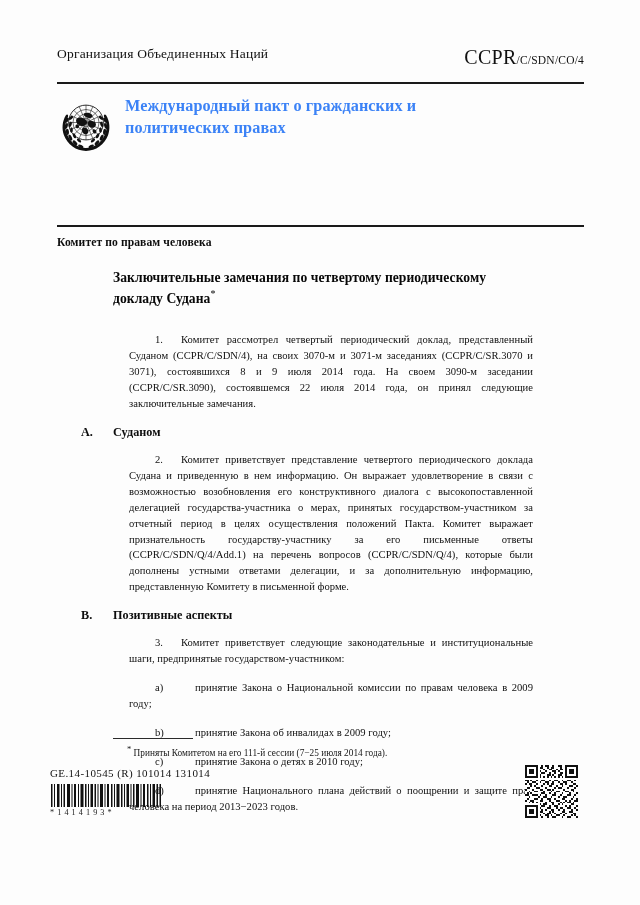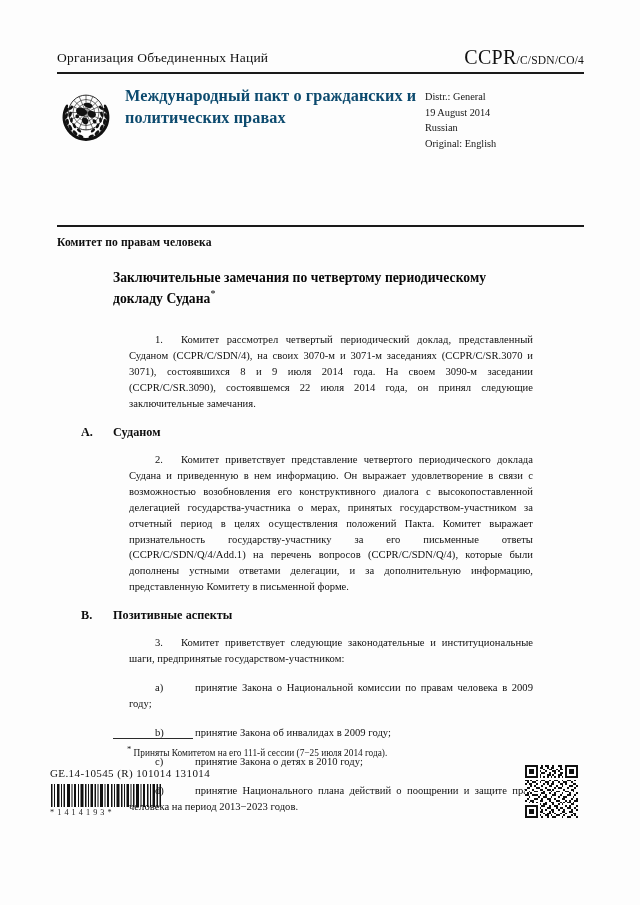--- a/index.html
+++ b/index.html
@@ -27,22 +27,22 @@
   
   .masthead {
     position: absolute;
     left: 57px;
     top: 46px;
     width: 527px;
   }
   .mast-top-row {
     display: flex;
     justify-content: space-between;
-    align-items: center;
-    padding-bottom: 3px;
+    align-items: flex-start;
+    padding-bottom: 13px;
   }
   .org-name {
     font-size: 13.5px;
     letter-spacing: 0.2px;
     color: #111;
   }
   .symbol {
     white-space: nowrap;
     color: #111;
   }
@@ -71,21 +71,21 @@
     flex: 0 0 58px;
     margin-top: 2px;
   }
   .doc-title {
     flex: 1 1 auto;
     padding-left: 10px;
     font-weight: bold;
     font-size: 16.2px;
     line-height: 1.36;
     letter-spacing: 0.1px;
-    color: #0c4a6e;
+    color: #3b82f6;
     max-width: 300px;
   }
   .distr {
     flex: 0 0 auto;
     width: 135px;
     font-size: 10.3px;
     line-height: 1.52;
     padding-top: 4px;
     color: #161616;
   }
@@ -327,26 +327,20 @@
               <path d="M44 53 C48 52 53 54 54 58 C55 62 51 66 47 64 C43 62 42 57 44 53 Z"></path>
               <path d="M62 56 C65 55 68 57 68 60 C68 63 65 64 63 62 C61 60 61 57 62 56 Z"></path>
               <path d="M33 48 C35 47 38 48 38 51 C38 54 35 55 33 53 C31.5 51.5 31.5 49 33 48 Z"></path>
             </g>
           </g>
         </svg>
       </div>
 
       <div class="doc-title">Международный пакт о гражданских и политических правах</div>
 
-      <div class="distr">
-        <div>Distr.: General</div>
-        <div>19 August 2014</div>
-        <div>Russian</div>
-        <div>Original: English</div>
-      </div>
 
     </div>
   </div>
 
   <div class="rule-thick-2"></div>
 
   <div class="committee">Комитет по правам человека</div>
 
   <div class="content">
 

